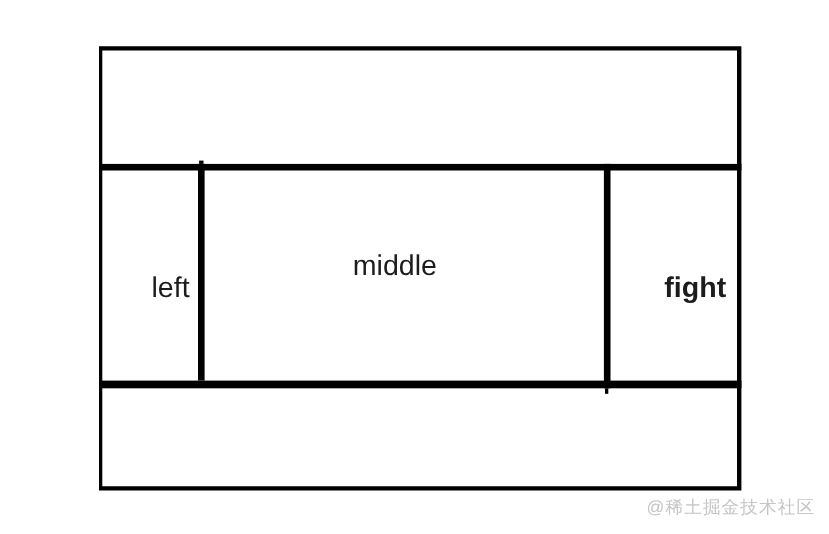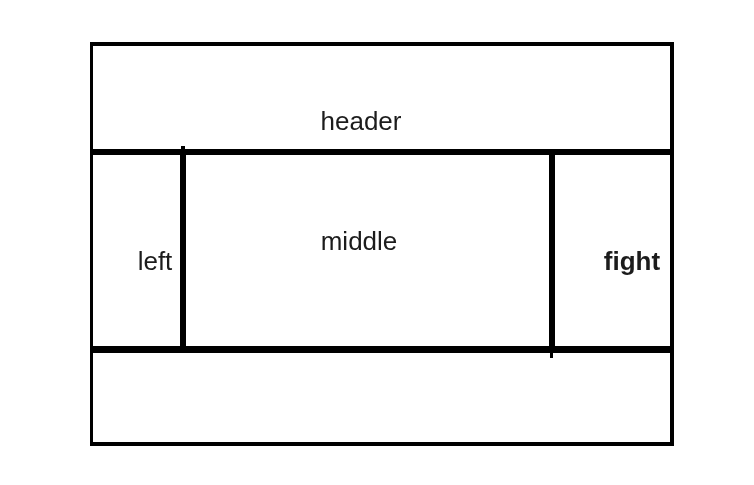--- a/index.html
+++ b/index.html
@@ -89,19 +89,19 @@
   <div class="line v-div-2"></div>
   <div class="line notch-1"></div>
   <div class="line notch-2"></div>
 
   <div class="region region-header"></div>
   <div class="region region-left"></div>
   <div class="region region-middle"></div>
   <div class="region region-fight"></div>
   <div class="region region-footer"></div>
 
-  <div class="label label-header">header</div>
   <div class="label label-left">left</div>
   <div class="label label-middle">middle</div>
   <div class="label label-fight">fight</div>
 
+  <div class="watermark">@稀土掘金技术社区</div>
 
 </div>
 
 </body></html>

